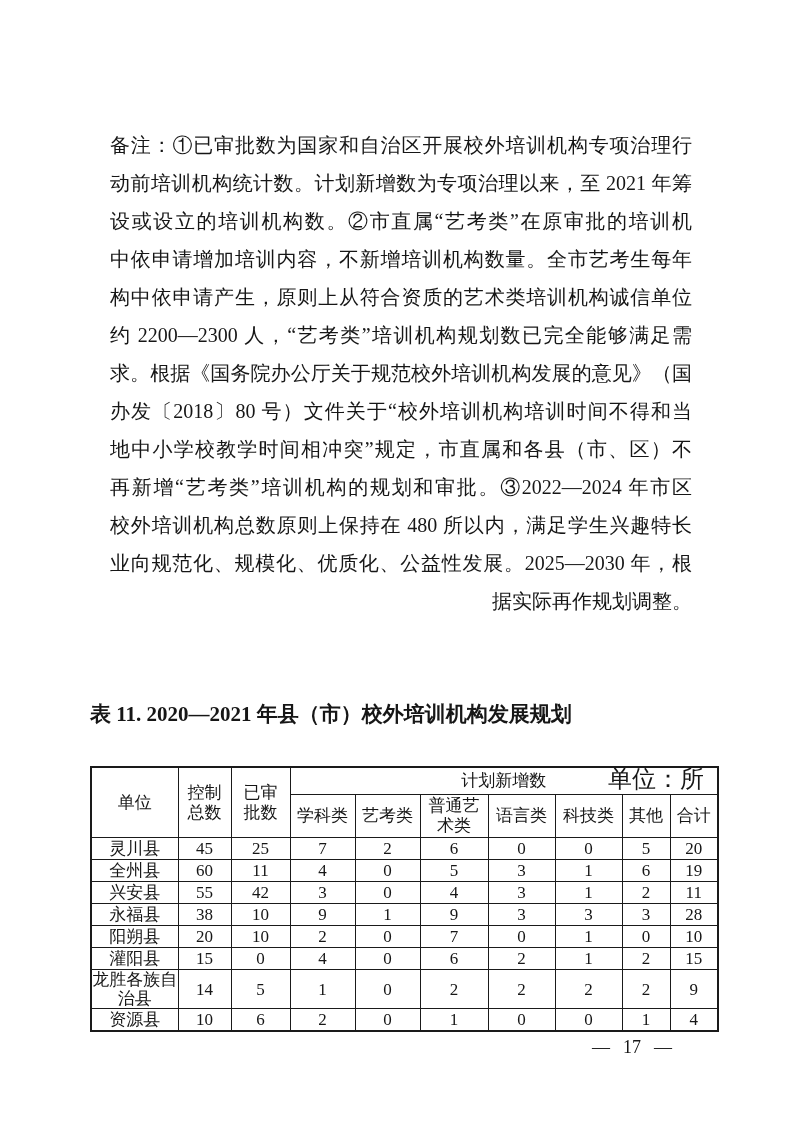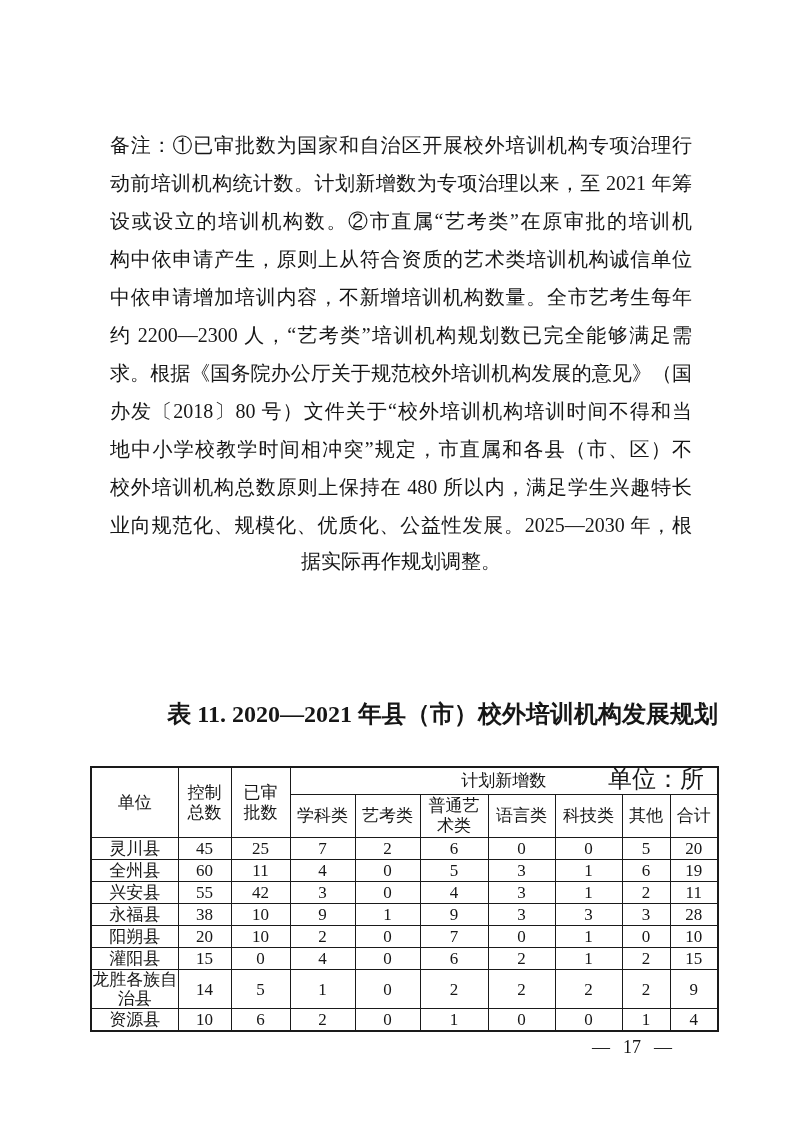--- a/index.html
+++ b/index.html
@@ -25,33 +25,32 @@
     font-size: 20px;
     line-height: 38px;
   }
   .note-line {
     height: 38px;
     text-align: justify;
     text-align-last: justify;
     overflow: hidden;
   }
   .note-line.last {
-    text-align: center;
+    text-align: right;
     text-align-last: auto;
-    font-family: Liberation Mono, monospace;
   }
 
   
   .table-title {
     position: absolute;
     left: 90px;
     top: 699px;
     width: 628px;
-    text-align: right;
-    font-size: 24px;
+    text-align: left;
+    font-size: 21px;
     font-weight: bold;
     line-height: 30px;
   }
   .unit-label {
     position: absolute;
     top: 766px;
     right: 96px;
     font-size: 24px;
     line-height: 26px;
   }
@@ -102,26 +101,27 @@
     align-items: center;
   }
 </style>
 </head>
 <body>
 
 <div class="notes">
     <div class="note-line">备注：①已审批数为国家和自治区开展校外培训机构专项治理行</div>
     <div class="note-line">动前培训机构统计数。计划新增数为专项治理以来，至 2021 年筹</div>
     <div class="note-line">设或设立的培训机构数。②市直属“艺考类”在原审批的培训机</div>
+    <div class="note-line">中依申请增加培训内容，不新增培训机构数量。全市艺考生每年</div>
     <div class="note-line">构中依申请产生，原则上从符合资质的艺术类培训机构诚信单位</div>
-    <div class="note-line">中依申请增加培训内容，不新增培训机构数量。全市艺考生每年</div>
     <div class="note-line">约 2200—2300 人，“艺考类”培训机构规划数已完全能够满足需</div>
     <div class="note-line">求。根据《国务院办公厅关于规范校外培训机构发展的意见》（国</div>
     <div class="note-line">办发〔2018〕80 号）文件关于“校外培训机构培训时间不得和当</div>
     <div class="note-line">地中小学校教学时间相冲突”规定，市直属和各县（市、区）不</div>
+    <div class="note-line">再新增“艺考类”培训机构的规划和审批。③2022—2024 年市区</div>
     <div class="note-line">校外培训机构总数原则上保持在 480 所以内，满足学生兴趣特长</div>
     <div class="note-line">业向规范化、规模化、优质化、公益性发展。2025—2030 年，根</div>
     <div class="note-line last">据实际再作规划调整。</div>
   </div>
 
 <div class="table-title">表 11. 2020—2021 年县（市）校外培训机构发展规划</div>
 
 <div class="unit-label">单位：所</div>
 
 <table class="plan-table">

